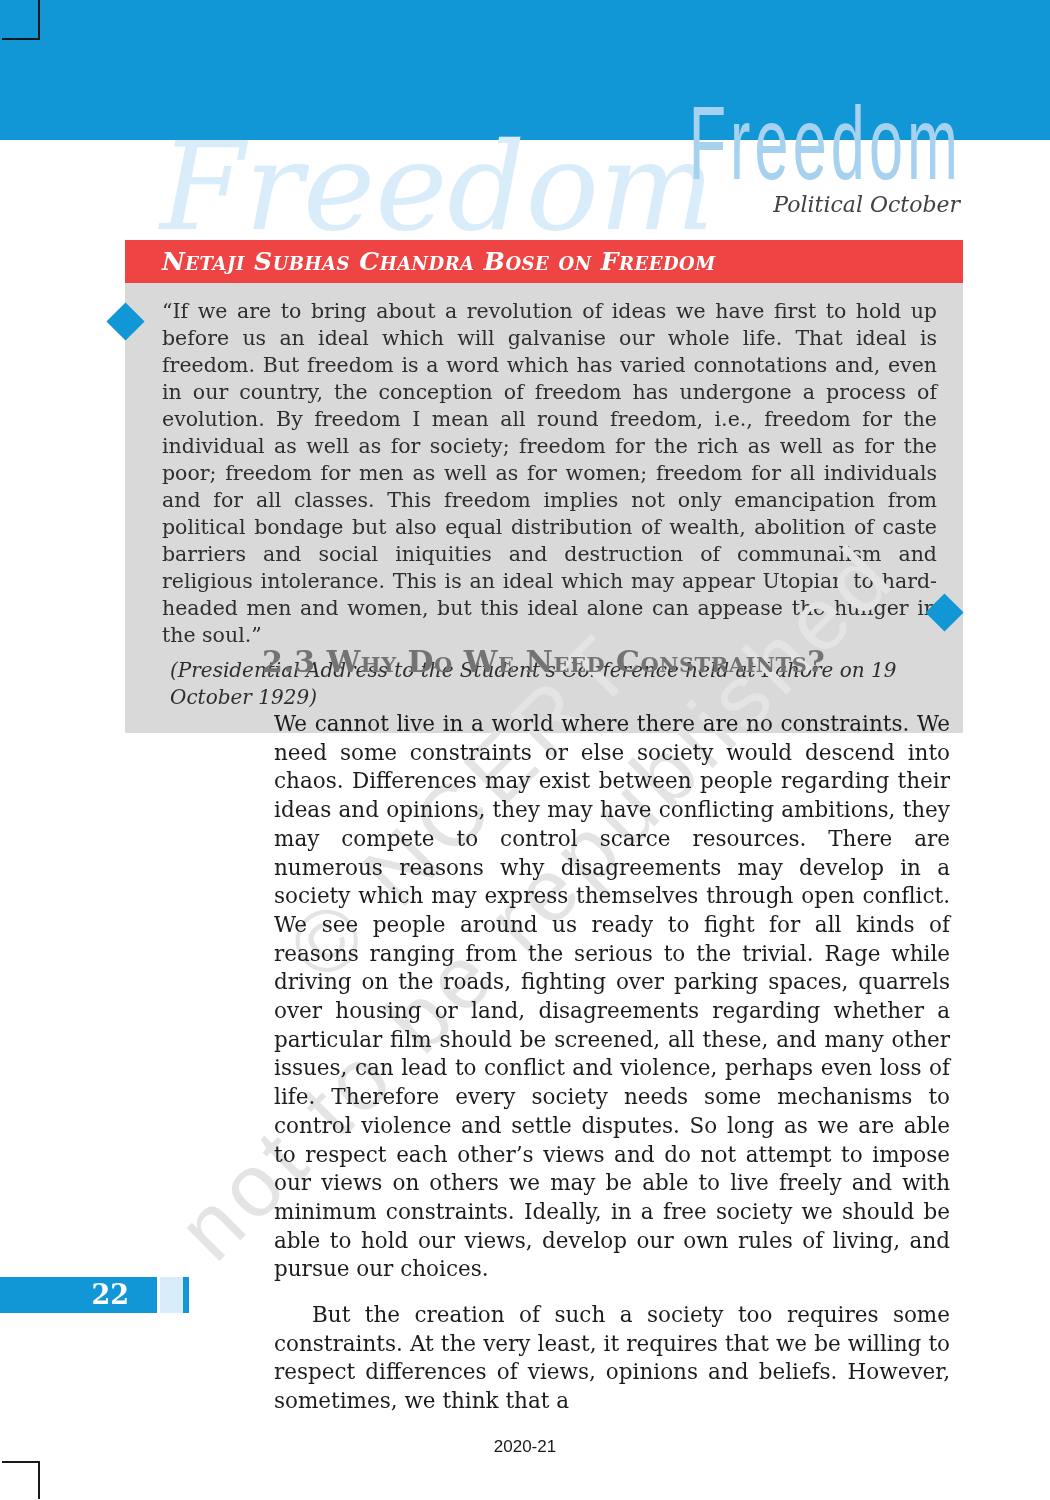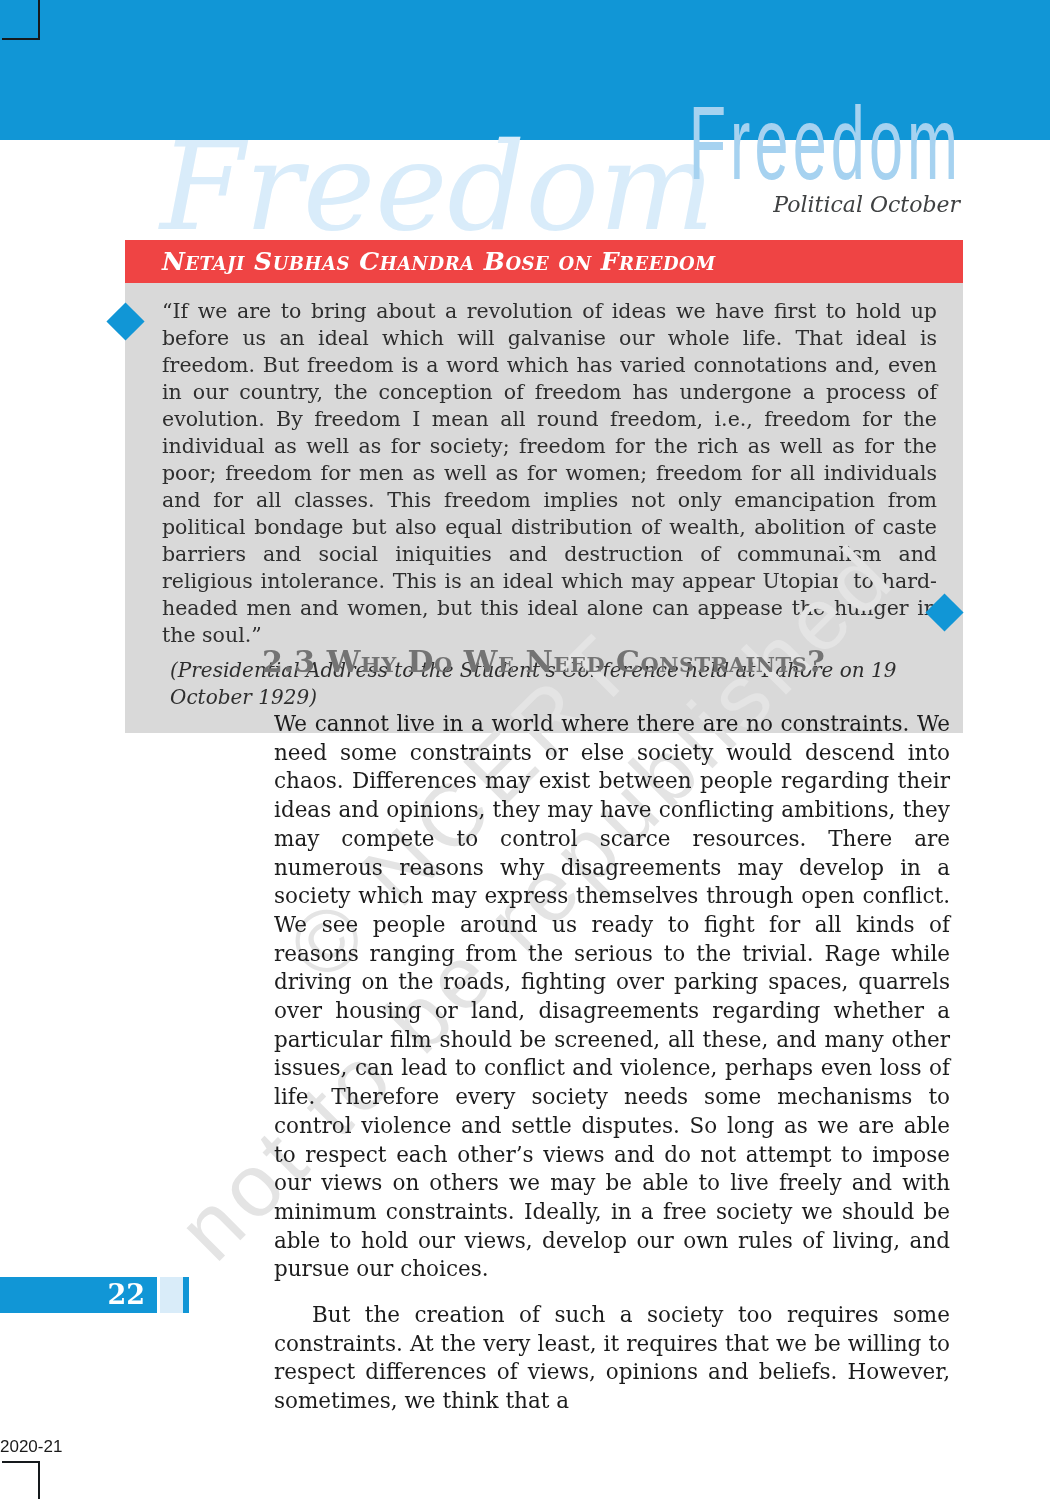--- a/index.html
+++ b/index.html
@@ -69,27 +69,27 @@
   .body-col{
     position:absolute; left:262px; top:698px; width:700px; z-index:2;
     color:#1c1c1c; font-size:21.5px; line-height:28.7px; text-align:justify;
   }
   .body-col p{margin:12px;}
   .body-col p + p{margin-top:17px; text-indent:38px;}
   
   .page-badge{position:absolute; left:0; top:1277px; height:36px; display:flex; z-index:2;}
   .badge-main{
     width:157px; background:#1196d6; color:#ffffff; font-weight:bold; font-size:27px;
-    line-height:36px; text-align:right; padding-right:12px; box-sizing:border-box;
+    line-height:36px; text-align:right; padding-right:28px; box-sizing:border-box;
   }
   .badge-pale{width:23px; background:#d9ecf9; margin-left:3px;}
   .badge-bar{width:6px; background:#1196d6;}
   
   .footer-year{
-    position:absolute; left:0; top:1437px; width:1050px; 
+    position:absolute; left:0; top:1437px; width:1050px; text-align:center;
     font-family:"Liberation Sans", sans-serif; font-size:17px; color:#1a1a1a; z-index:2;
   }
 </style>
 </head>
 <body>
 
 <div class="page">
 
   <div class="band"></div>
   <div class="crop-top"></div>

